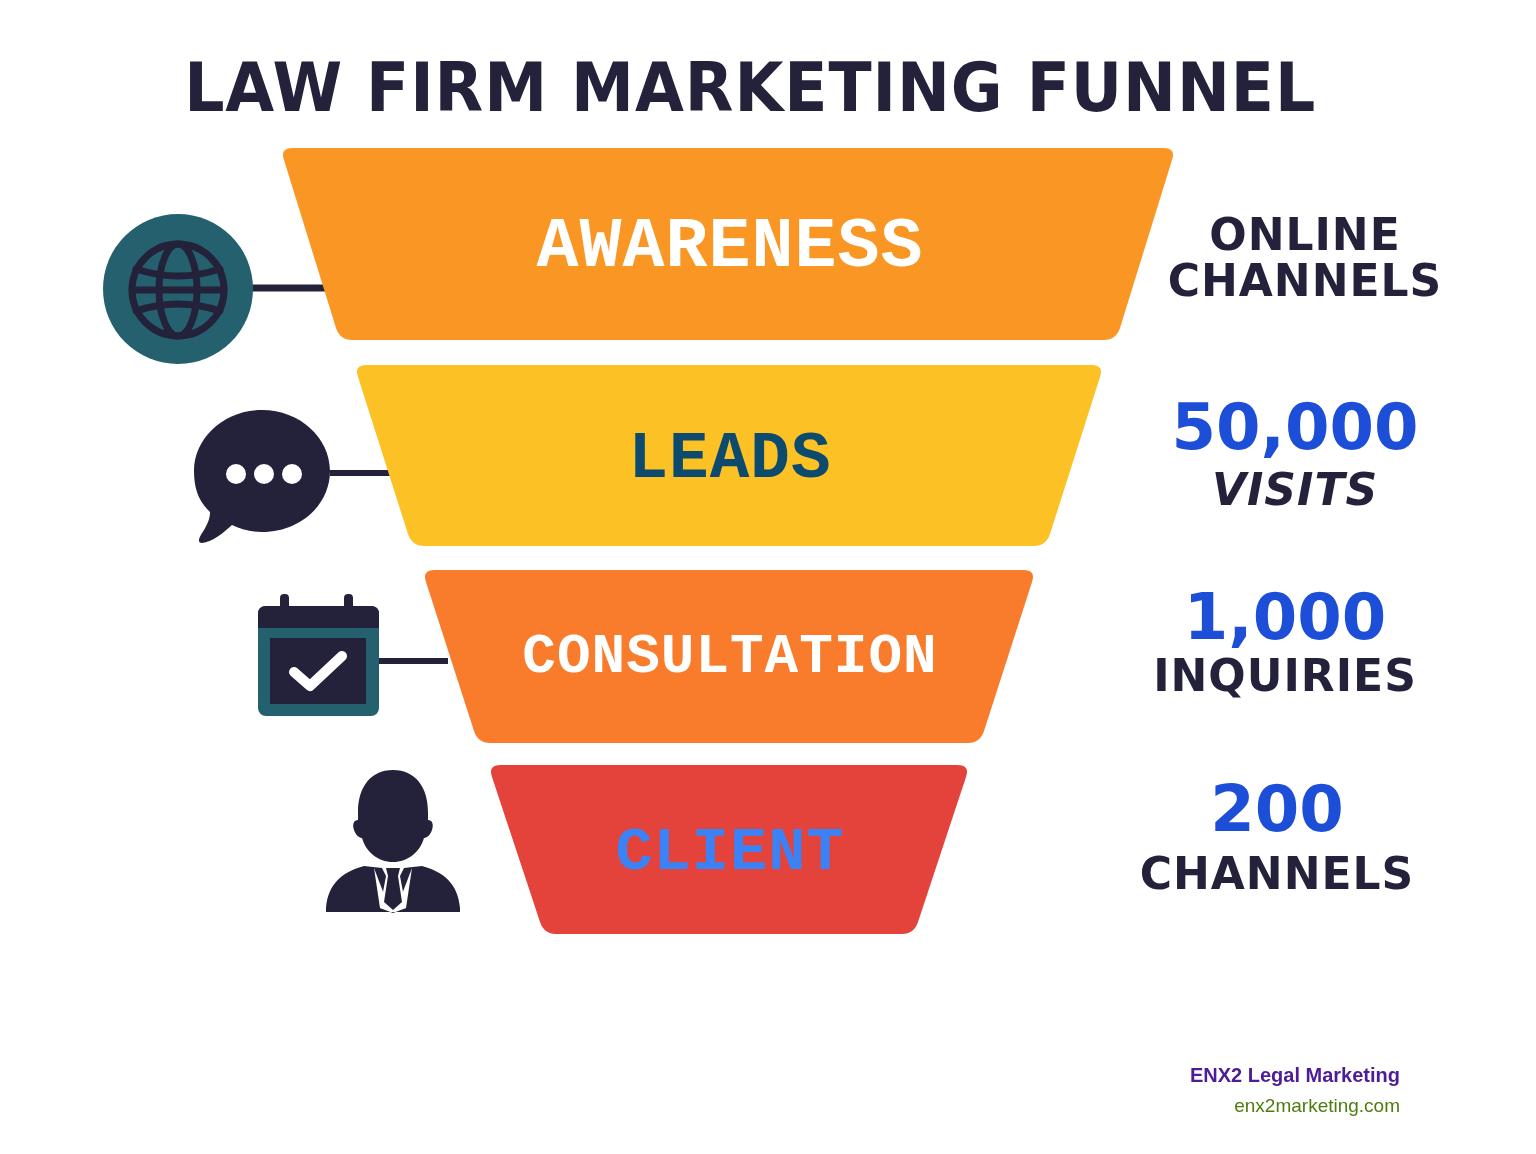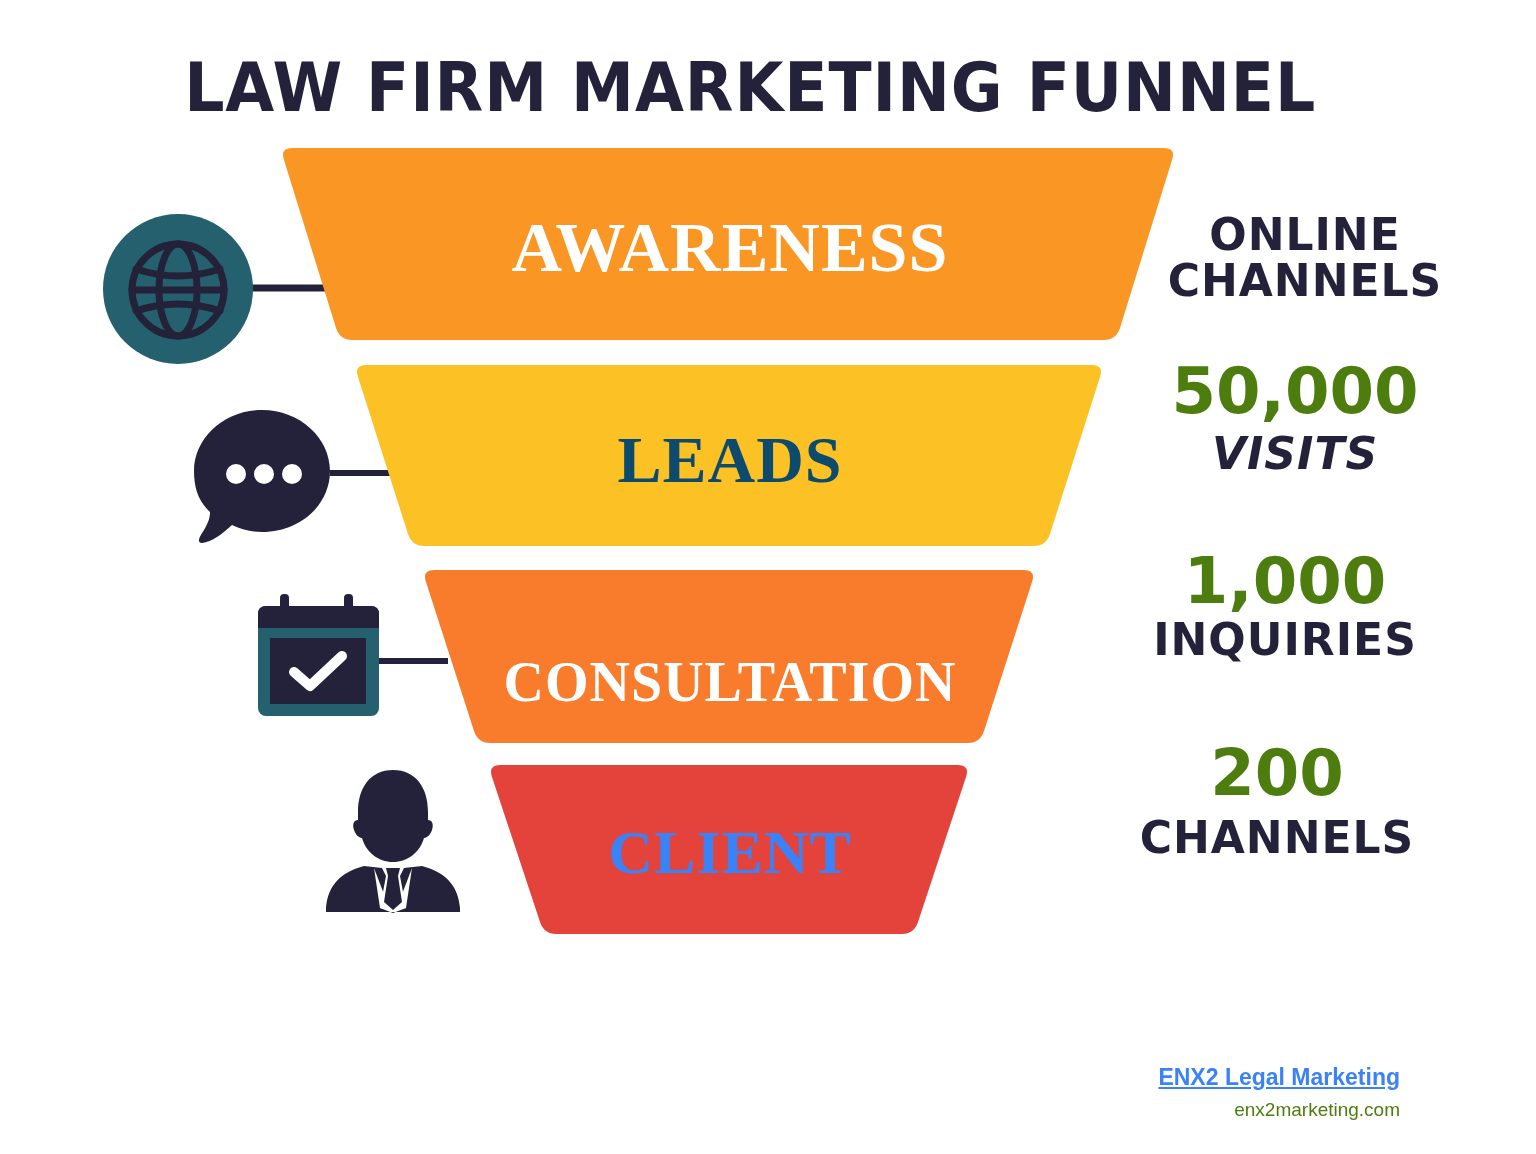--- a/index.html
+++ b/index.html
@@ -2,29 +2,29 @@
 <html><head>
 <meta charset="utf-8">
 <style>
   html, body { margin: 0; padding: 0; background: #ffffff; }
   body { width: 1536px; height: 1154px; position: relative; overflow: hidden;
          font-family: "DejaVu Sans", "Liberation Sans", sans-serif; }
   .title { position: absolute; left: 0; width: 1500px; top: 48px; text-align: center;
            font-family: "DejaVu Sans", sans-serif; font-weight: bold; font-size: 68px;
            letter-spacing: 1px; color: #24223a; transform: scaleX(0.93); transform-origin: 752px 0; }
   .funnel-svg { position: absolute; left: 0; top: 0; }
-  .stage-label { position: absolute; font-family: Liberation Serif, serif; font-weight: bold;
+  .stage-label { position: absolute; font-family: Liberation Mono, monospace; font-weight: bold;
                  text-align: center; letter-spacing: 1px; white-space: nowrap; }
   .metric { position: absolute; text-align: center; font-family: "DejaVu Sans", sans-serif;
             font-weight: bold; line-height: 1.05; white-space: nowrap; }
-  .metric .num { color: #4d7c0f; font-size: 64px; display: block; }
+  .metric .num { color: #1d4ed8; font-size: 64px; display: block; margin-top: 36px; }
   .metric .lbl { color: #24223a; font-size: 44px; display: block; letter-spacing: 1px; }
   .credit { position: absolute; right: 136px; top: 1064px; text-align: right;
             font-family: "Liberation Sans", sans-serif; }
-  .credit .brand { font-weight: bold; font-size: 23px; color: #3b82f6; display: block; text-decoration: underline; }
+  .credit .brand { font-weight: bold; font-size: 20px; color: #4c1d95; display: block; }
   .credit .url { font-size: 19px; color: #4d7c0f; display: block; margin-top: 8px; }
   .icon { position: absolute; }
 </style>
 </head>
 <body>
 
 <div class="title">LAW FIRM MARKETING FUNNEL</div>
 
 <svg class="funnel-svg" width="1536" height="1154">
 
@@ -36,21 +36,21 @@
 
   <path d="M366,365 L1092,365 Q1104,365 1100,377 L1050,534 Q1046,546 1034,546 L424,546 Q412,546 408,534 L358,377 Q354,365 366,365 Z" fill="#fcc124"></path>
 
   <path d="M434,570 L1024,570 Q1036,570 1032,582 L984,731 Q980,743 968,743 L490,743 Q478,743 474,731 L426,582 Q422,570 434,570 Z" fill="#f87c2c"></path>
 
   <path d="M500,765 L958,765 Q970,765 966,777 L918,922 Q914,934 902,934 L556,934 Q544,934 540,922 L492,777 Q488,765 500,765 Z" fill="#e3433b"></path>
 </svg>
 
 <div class="stage-label" style="left:330px; width:800px; top:208px; font-size:70px; color:#ffffff;">AWARENESS</div>
 <div class="stage-label" style="left:330px; width:800px; top:422px; font-size:66px; color:#0c4a6e;">LEADS</div>
-<div class="stage-label" style="left:330px; width:800px; top:625px; font-size:56px; color:#ffffff;margin-top:25px;">CONSULTATION</div>
+<div class="stage-label" style="left:330px; width:800px; top:625px; font-size:56px; color:#ffffff;">CONSULTATION</div>
 <div class="stage-label" style="left:330px; width:800px; top:817px; font-size:62px; color:#3b82f6;">CLIENT</div>
 
 <svg class="icon" style="left:102px; top:213px;" width="152" height="152" viewBox="0 0 152 152">
   <circle cx="76" cy="76" r="75" fill="#24606e"></circle>
   <g fill="none" stroke="#24223a" stroke-width="7" stroke-linecap="round">
     <circle cx="76" cy="77" r="46"></circle>
     <ellipse cx="76" cy="77" rx="19" ry="46"></ellipse>
     <path d="M34,56 Q76,70 118,56"></path>
     <path d="M34,98 Q76,84 118,98"></path>
     <line x1="30" y1="77" x2="122" y2="77"></line>

